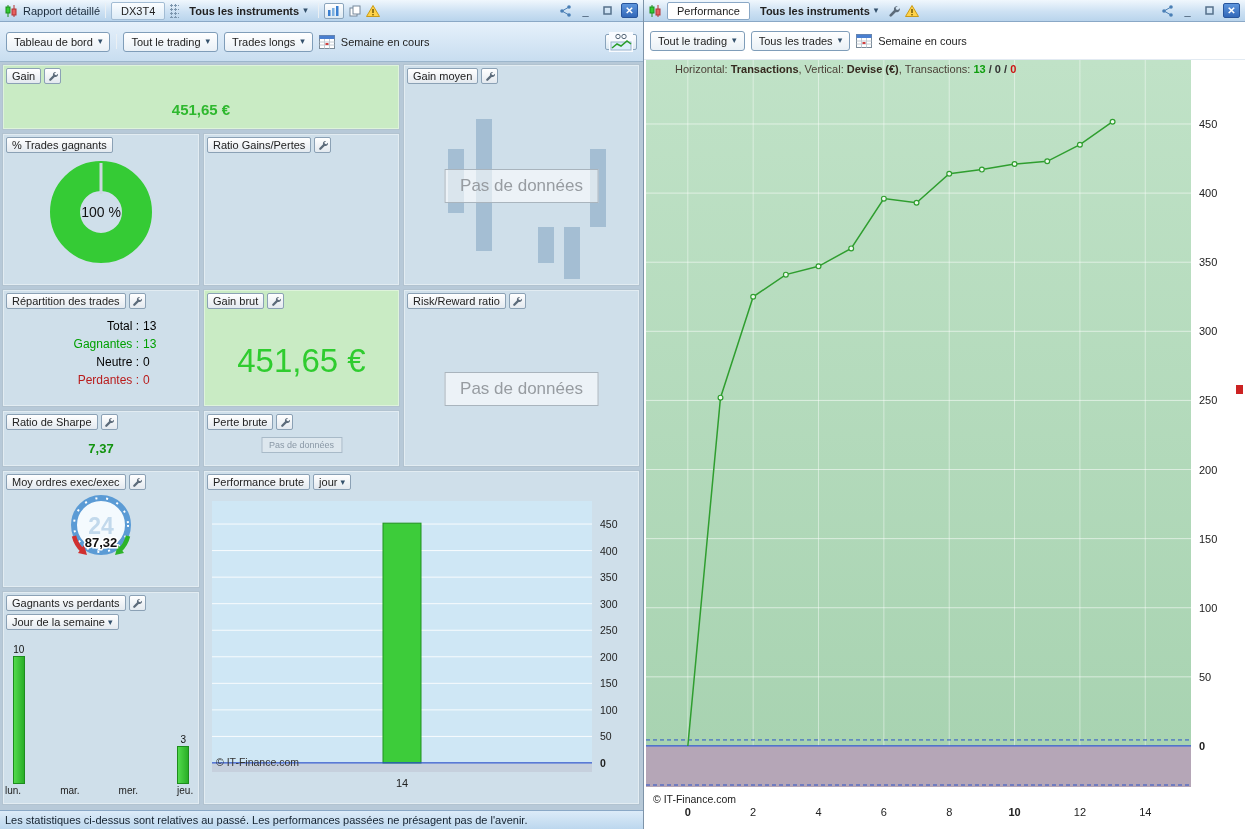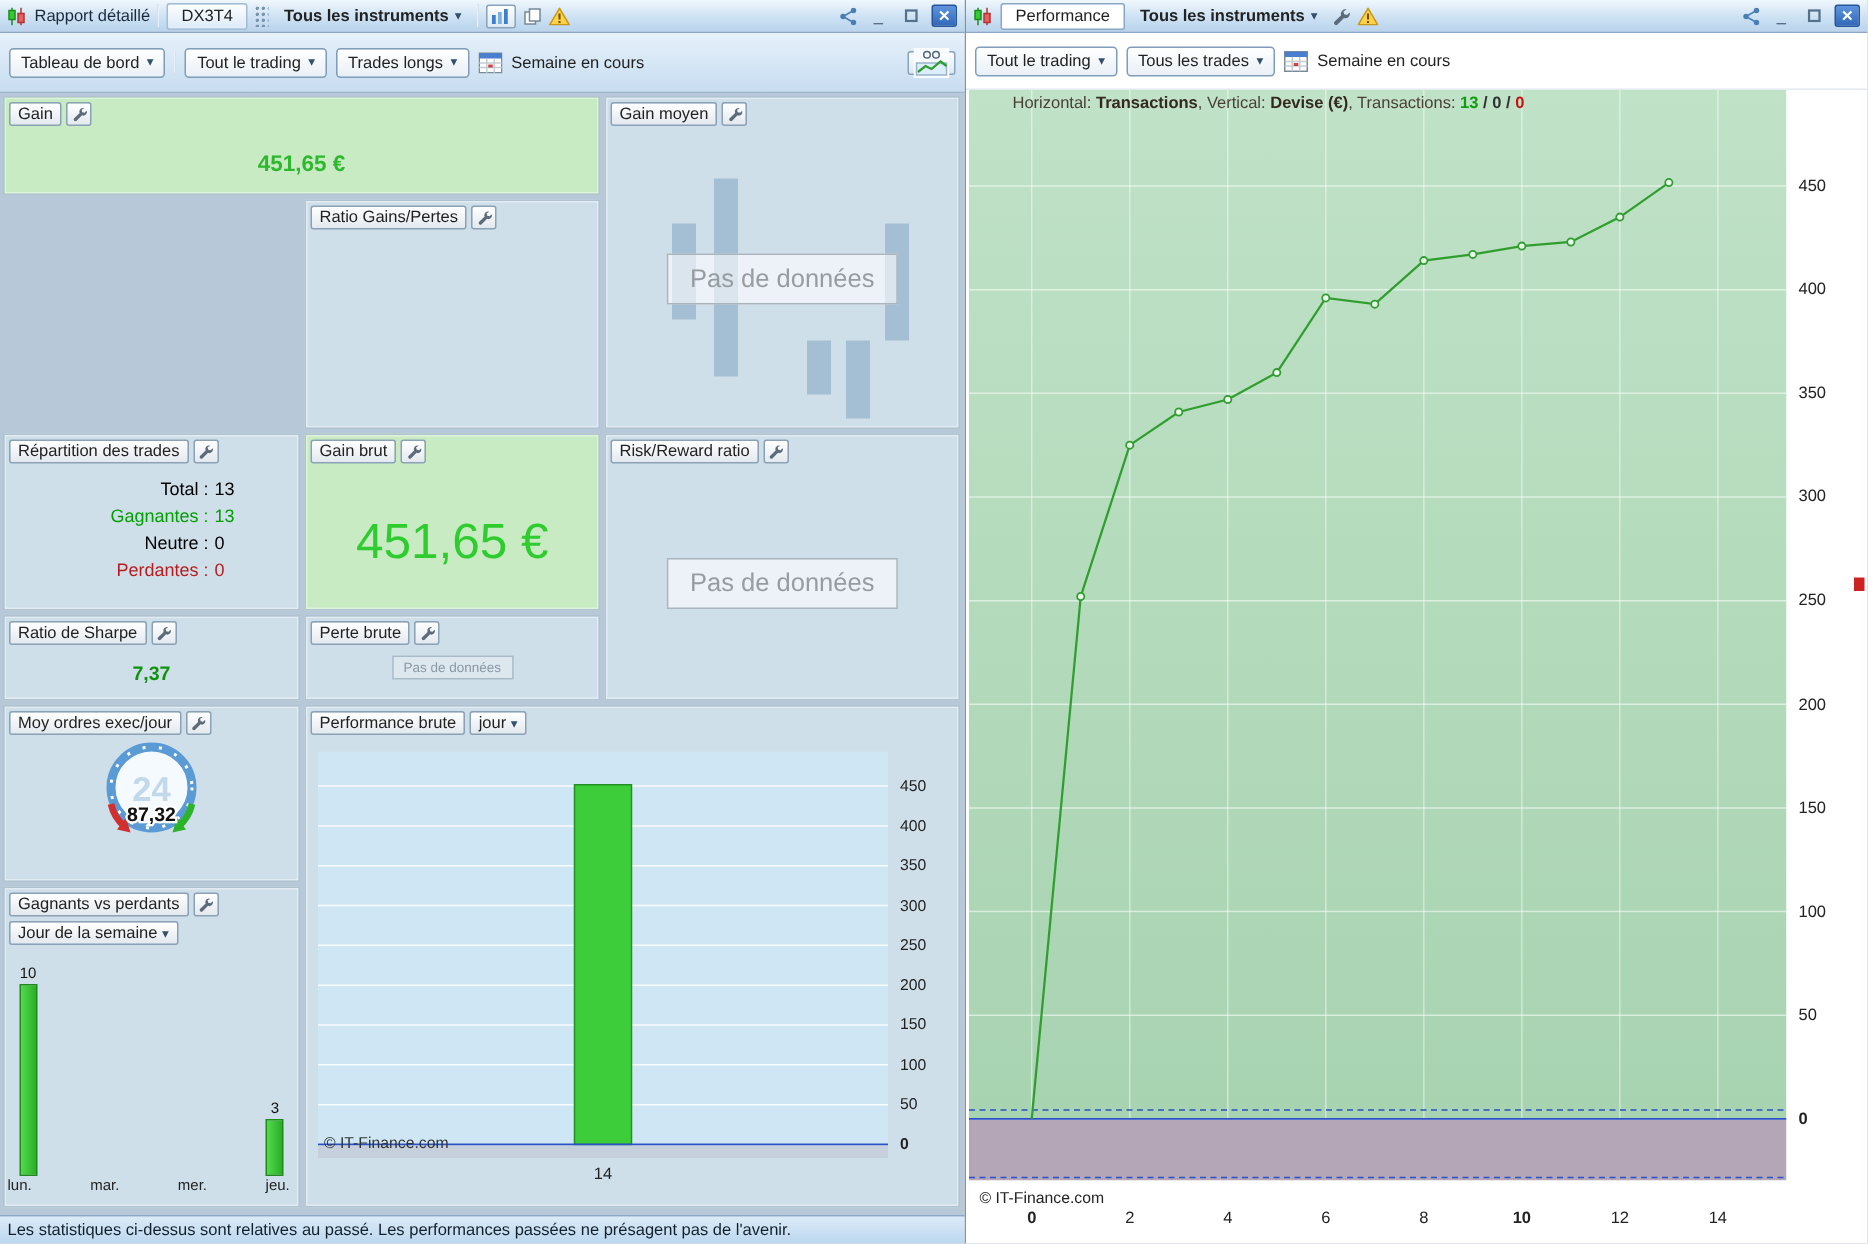--- a/index.html
+++ b/index.html
@@ -223,20 +223,32 @@
         <div>
           <div class="ph-bar" style="left:44px;top:84px;height:64px"></div>
           <div class="ph-bar" style="left:72px;top:54px;height:132px"></div>
           <div class="ph-bar" style="left:134px;top:162px;height:36px"></div>
           <div class="ph-bar" style="left:160px;top:162px;height:52px"></div>
           <div class="ph-bar" style="left:186px;top:84px;height:78px"></div>
         </div>
         <div class="nodata-box" style="top:104px">Pas de données</div>
       </div>
 
+      <div class="card" style="left:2px;top:71px;width:198px;height:153px">
+        <div class="label-row">
+          <span class="chip">% Trades gagnants</span>
+        </div>
+        <div class="donut-wrap">
+          <svg width="104" height="104">
+              <circle cx="52" cy="52" r="36" fill="none" stroke="#35cb35" stroke-width="30"></circle>
+              <line x1="52" y1="3" x2="52" y2="34" stroke="#ccd8e0" stroke-width="3"></line>
+            </svg>
+          <div class="donut-center">100 %</div>
+        </div>
+      </div>
 
       <div class="card" style="left:203px;top:71px;width:197px;height:153px">
         <div class="label-row">
           <span class="chip">Ratio Gains/Pertes</span>
           <span class="chip chip-ico">
               <svg width="10" height="10">
                 <path d="M8.2 1.2a2.4 2.4 0 0 0-3.1 3.1L1.5 7.9a1.1 1.1 0 1 0 1.6 1.6l3.6-3.6a2.4 2.4 0 0 0 3.1-3.1L8.4 4.2 6.8 3.8 6.4 2.2Z" fill="#5c6b7a"></path>
               </svg>
             </span>
         </div>
@@ -314,21 +326,21 @@
               <svg width="10" height="10">
                 <path d="M8.2 1.2a2.4 2.4 0 0 0-3.1 3.1L1.5 7.9a1.1 1.1 0 1 0 1.6 1.6l3.6-3.6a2.4 2.4 0 0 0 3.1-3.1L8.4 4.2 6.8 3.8 6.4 2.2Z" fill="#5c6b7a"></path>
               </svg>
             </span>
         </div>
         <div class="nodata-small">Pas de données</div>
       </div>
 
       <div class="card" style="left:2px;top:408px;width:198px;height:118px">
         <div class="label-row">
-          <span class="chip">Moy ordres exec/jour</span>
+          <span class="chip">Moy ordres exec/exec</span>
           <span class="chip chip-ico">
               <svg width="10" height="10">
                 <path d="M8.2 1.2a2.4 2.4 0 0 0-3.1 3.1L1.5 7.9a1.1 1.1 0 1 0 1.6 1.6l3.6-3.6a2.4 2.4 0 0 0 3.1-3.1L8.4 4.2 6.8 3.8 6.4 2.2Z" fill="#5c6b7a"></path>
               </svg>
             </span>
         </div>
         <div class="gauge-wrap">
           <svg width="80" height="80">
             <circle cx="40" cy="36" r="27" fill="#f4fafe" stroke="#5b9bd5" stroke-width="6"></circle>
             <circle cx="40" cy="36" r="27" fill="none" stroke="#ffffff" stroke-width="2" stroke-dasharray="2 9"></circle>

